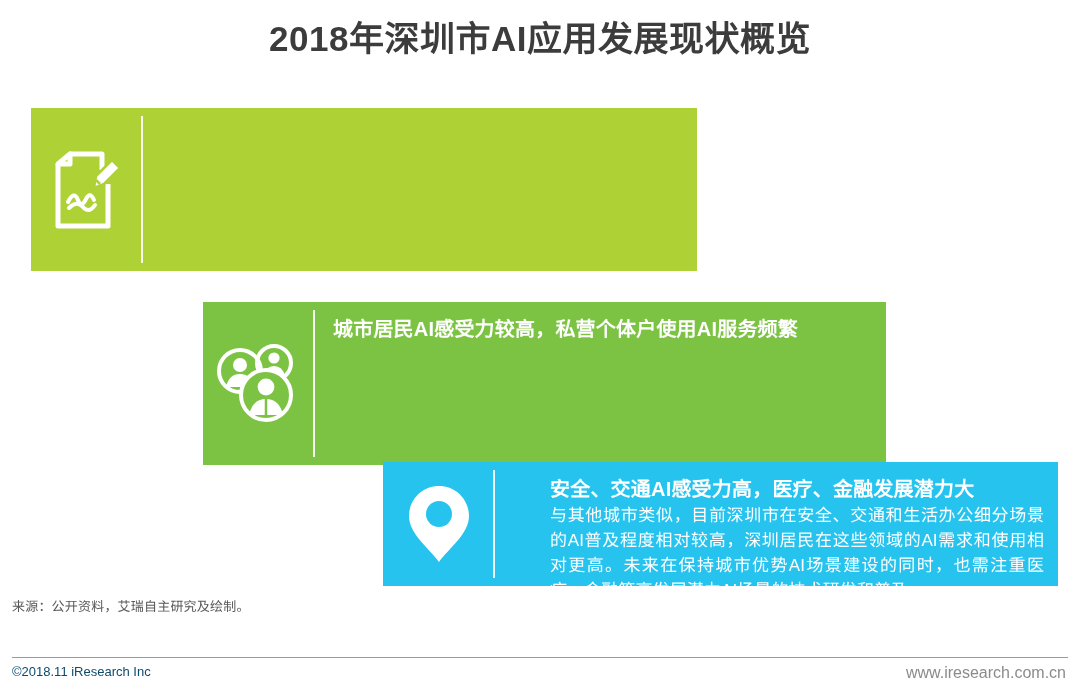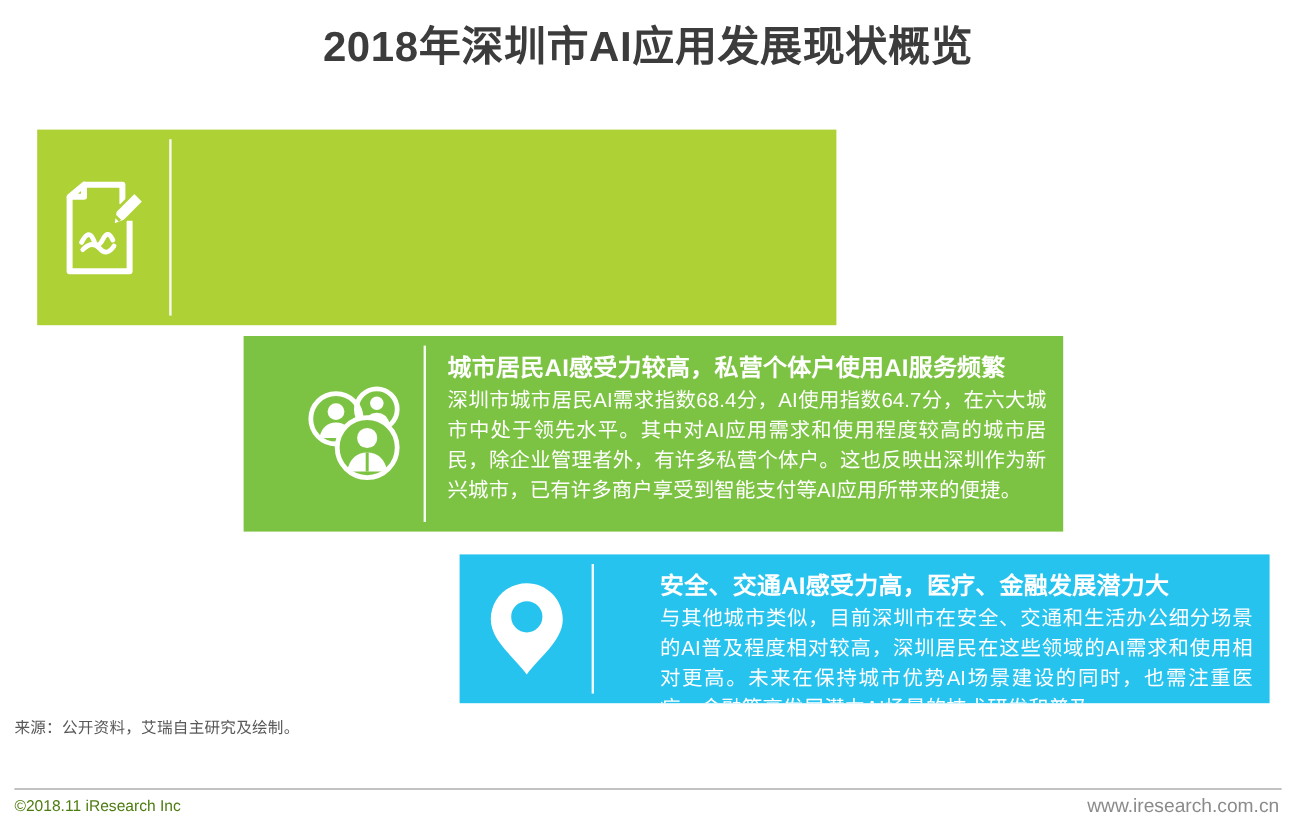--- a/index.html
+++ b/index.html
@@ -82,25 +82,24 @@
     top: 108px;
     width: 666px;
     height: 163px;
     background: #aed136;
   }
   #card-policy .card-heading { margin-bottom: 2px; }
 
   
   #card-residents {
     left: 203px;
-    top: 280px;
+    top: 302px;
     width: 683px;
     height: 163px;
     background: #7dc343;
-    padding-left: 40px;
   }
 
   
   #card-scenarios {
     left: 383px;
     top: 462px;
     width: 675px;
     height: 124px;
     background: #27c3ef;
     gap: 37px;
@@ -137,21 +136,21 @@
     top: 657px;
     width: 1056px;
     height: 1px;
     background: #9a9a9a;
   }
   .copyright {
     position: absolute;
     left: 12px;
     top: 664px;
     font-size: 13px;
-    color: #4d7c0f;
+    color: #0c4a6e;
   }
   .site-url {
     position: absolute;
     right: 14px;
     top: 664px;
     font-size: 16px;
     color: #8b8b8b;
   }
 </style>
 </head>
@@ -195,21 +194,20 @@
           <circle cx="50" cy="44" r="8.4"></circle>
           <path d="M33 72 q3.5 -16 17 -16 q13.5 0 17 16 z"></path>
         </g>
         <path d="M50 56 L50 72" stroke="#7dc343" stroke-width="2.5" fill="none"></path>
       </svg>
     </span>
     <div class="card-divider"></div>
   </div>
   <div class="card-body">
     <h2 class="card-heading">城市居民AI感受力较高，私营个体户使用AI服务频繁</h2>
-    <p class="card-text">深圳市城市居民AI需求指数68.4分，AI使用指数64.7分，在六大城市中处于领先水平。其中对AI应用需求和使用程度较高的城市居民，除企业管理者外，有许多私营个体户。这也反映出深圳作为新兴城市，已有许多商户享受到智能支付等AI应用所带来的便捷。</p>
   </div>
 </div>
 
 <div class="card" id="card-scenarios">
   <div class="card-icon-col">
     <span>
       <svg class="icon-svg" width="64" height="84" viewBox="0 0 64 84" aria-hidden="true">
         <path d="M32 4 C15.4 4 2 17.4 2 34 C2 52 22 66 32 80 C42 66 62 52 62 34 C62 17.4 48.6 4 32 4 Z" fill="#ffffff"></path>
         <circle cx="32" cy="32" r="13" fill="#27c3ef"></circle>
       </svg>

